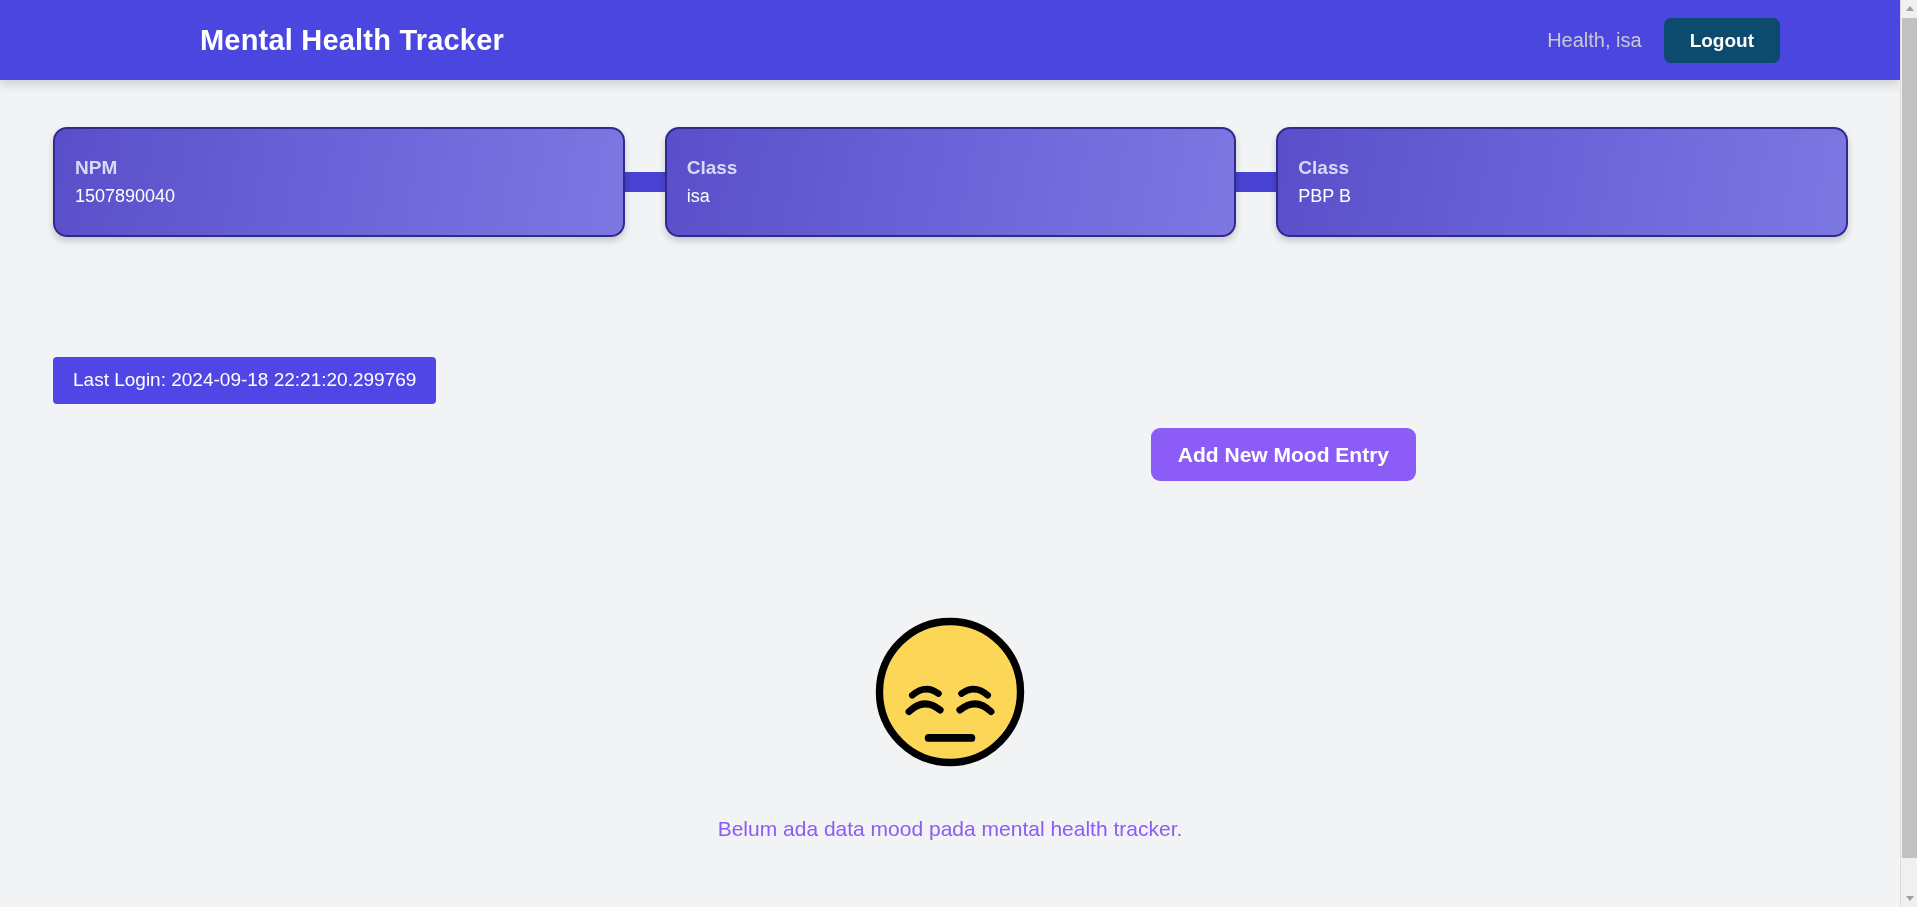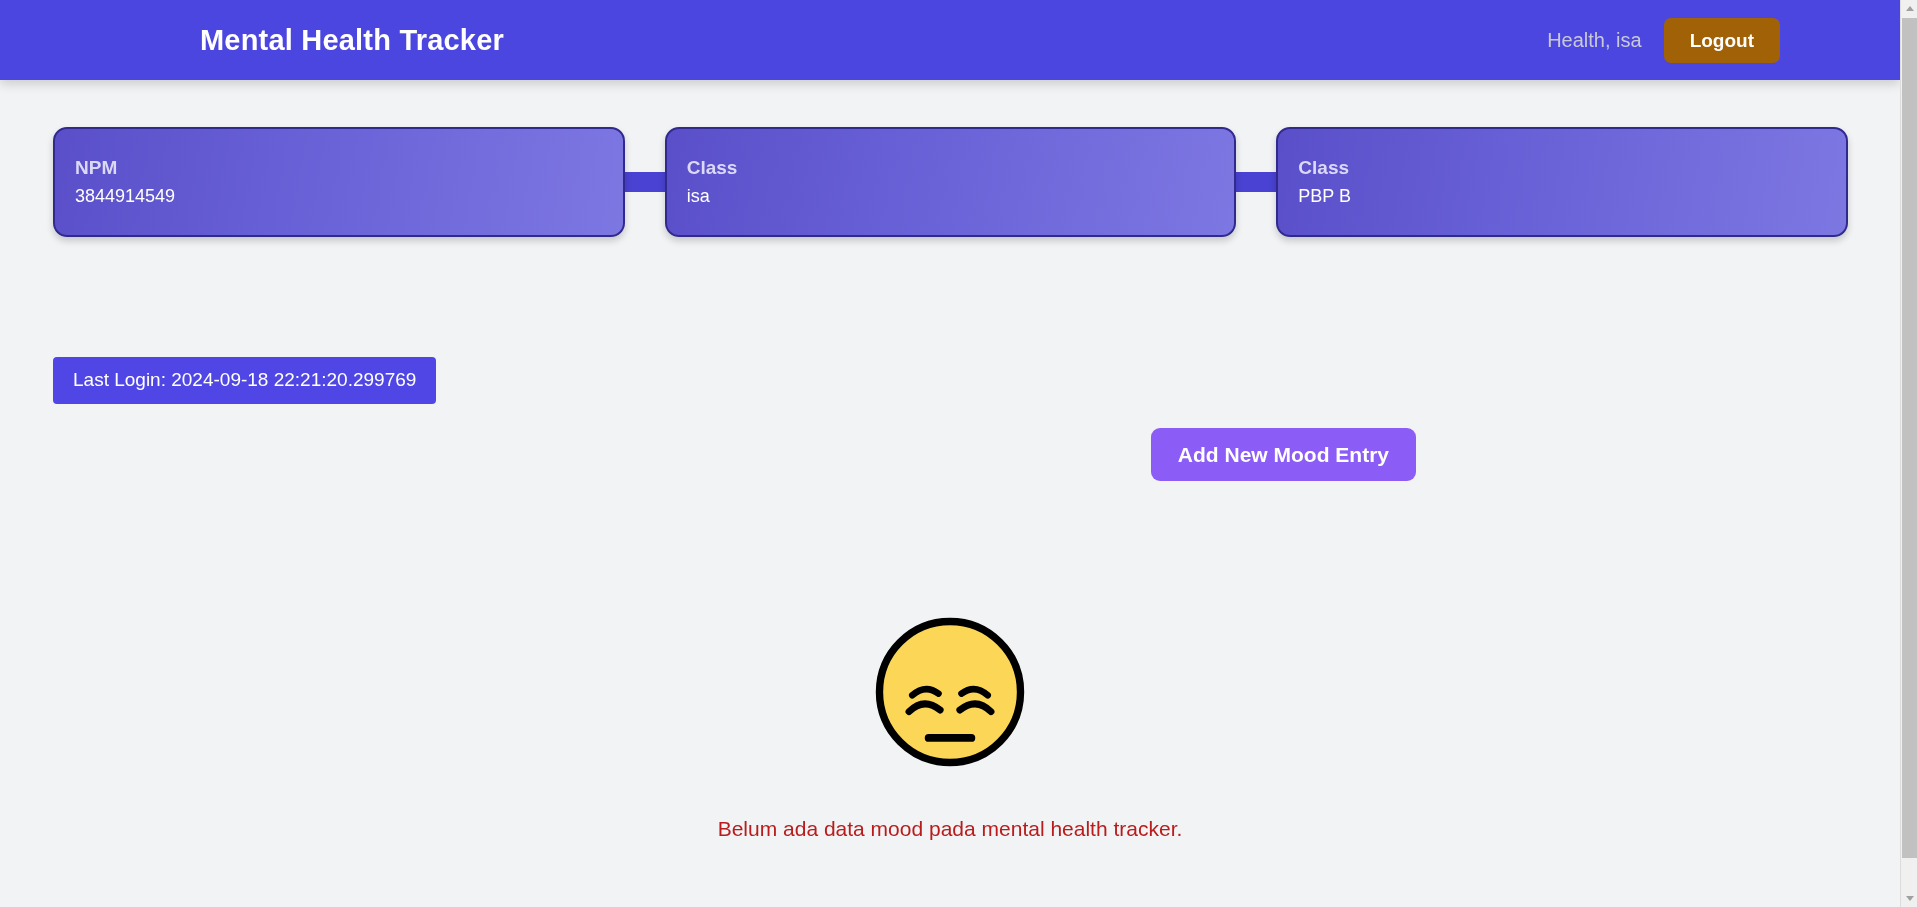--- a/index.html
+++ b/index.html
@@ -60,21 +60,21 @@
     align-items: center;
     gap: 22px;
   }
 
   .welcome-text {
     color: #c9c9d6;
     font-size: 20px;
   }
 
   .logout-btn {
-    background: #a16207;
+    background: #0c4a6e;
     color: #ffffff;
     font-family: "Liberation Sans", sans-serif;
     font-size: 19px;
     font-weight: bold;
     border: none;
     border-radius: 7px;
     padding: 13px 26px;
     cursor: pointer;
     line-height: 1;
   }
@@ -174,21 +174,21 @@
   }
 
   .empty-emoji {
     width: 164px;
     height: 164px;
     display: block;
   }
 
   .empty-text {
     margin-top: 42px;
-    color: #b91c1c;
+    color: #8b5cf6;
     font-size: 21px;
     line-height: 1.2;
   }
 
   
   .scrollbar {
     position: absolute;
     right: 0; top: 0;
     width: 17px;
     height: 907px;
@@ -234,21 +234,21 @@
         <button class="logout-btn">Logout</button>
       </div>
     </div>
 
     <div class="content">
 
       <div class="cards-row">
 
         <div class="info-card">
           <div class="card-label">NPM</div>
-          <div class="card-value">3844914549</div>
+          <div class="card-value">1507890040</div>
         </div>
 
         <div class="connector"></div>
 
         <div class="info-card">
           <div class="card-label">Class</div>
           <div class="card-value">isa</div>
         </div>
 
         <div class="connector"></div>

